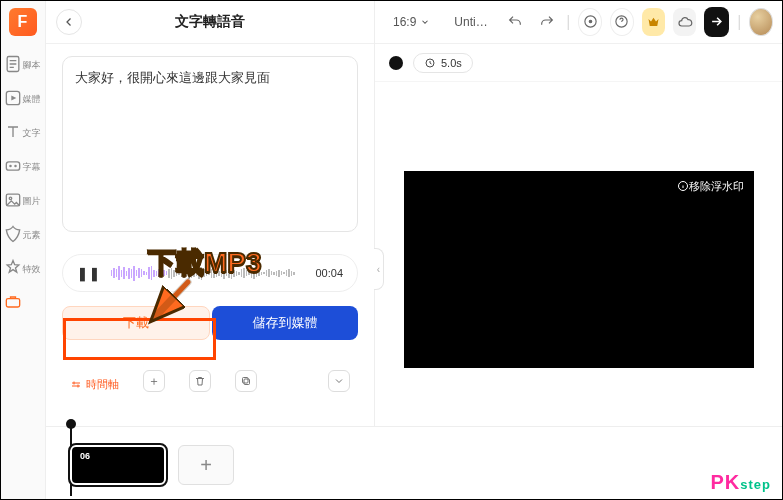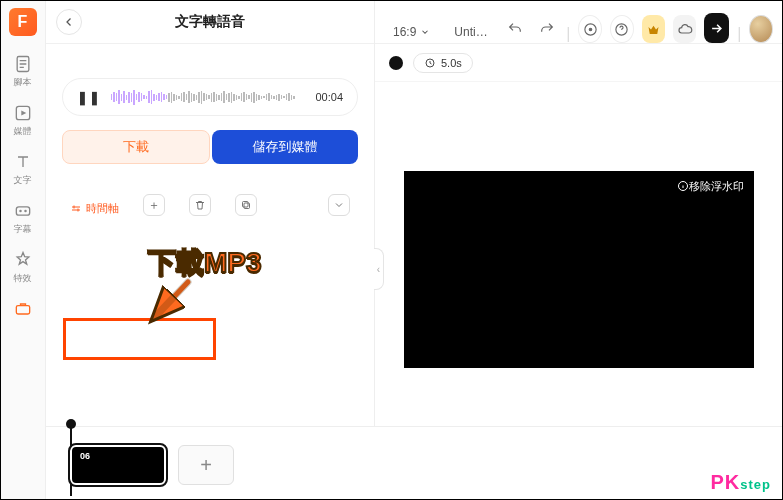--- a/index.html
+++ b/index.html
@@ -1,21 +1,21 @@
 <!DOCTYPE html>
 <html><head>
   <meta charset="utf-8">
   <style>
     * { margin: 0; padding: 0; box-sizing: border-box; font-family: -apple-system, BlinkMacSystemFont, "Segoe UI", "Microsoft JhengHei", sans-serif; }
     body { width: 783px; height: 500px; background: #fff; overflow: hidden; position: relative; }
     
     
     .rail { position: absolute; left: 0; top: 0; width: 46px; height: 100%; background: #fafafa; border-right: 1px solid #eee; display: flex; flex-direction: column; align-items: center; padding-top: 8px; gap: 2px; }
     .rail-logo { width: 28px; height: 28px; border-radius: 6px; background: linear-gradient(135deg,#ff7a2e,#ff5a1f); color: #fff; font-weight: 700; display: flex; align-items: center; justify-content: center; font-size: 16px; margin-bottom: 10px; }
-    .rail-item { width: 40px; display: flex; flex-direction: column; align-items: center; padding: 6px 0; color: #888; cursor: pointer; border-radius: 6px; }
+    .rail-item { width: 40px; display: flex; flex-direction: row; align-items: center; padding: 6px 0; color: #888; cursor: pointer; border-radius: 6px; }
     .rail-item.active { color: #ff6a1f; }
     .rail-item svg, .rail-item .ico { width: 20px; height: 20px; stroke: currentColor; fill: none; stroke-width: 1.6; }
     .rail-item .lbl { font-size: 9px; margin-top: 2px; }
     
     
     .left-panel { position: absolute; left: 46px; top: 0; width: 329px; height: 100%; border-right: 1px solid #eee; display: flex; flex-direction: column; }
     .panel-head { height: 44px; display: flex; align-items: center; justify-content: center; position: relative; border-bottom: 1px solid #f0f0f0; }
     .panel-head .back { position: absolute; left: 10px; width: 26px; height: 26px; border-radius: 50%; border: 1px solid #e5e5e5; display: flex; align-items: center; justify-content: center; cursor: pointer; color: #555; background:#fff; }
     .panel-head .title { font-size: 14px; font-weight: 600; color: #222; }
     
@@ -34,21 +34,21 @@
     .btn-dl { background: #fff2ea; color: #ff6a1f; border: 1px solid #ffd6bf; }
     .btn-save { background: #1d4ed8; color: #fff; }
     .dl-highlight { position: absolute; border: 3px solid #ff4400; pointer-events: none; }
     
     .clip-bar { margin-top: 30px; padding: 0 8px; display: flex; align-items: flex-end; gap: 24px; color: #888; font-size: 12px; }
     .clip-bar .tl { color: #ff5a1f; font-size: 11px; display:flex; align-items:center; gap:4px;}
     .clip-bar .sq { width: 22px; height: 22px; border: 1px solid #ddd; border-radius: 6px; display: flex; align-items: center; justify-content: center; cursor: pointer; color:#666; }
     
     
     .right-area { position: absolute; left: 375px; top: 0; right: 0; height: 100%; display: flex; flex-direction: column; }
-    .topbar { height: 44px; display: flex; align-items: flex-end; padding: 0 10px; gap: 8px; border-bottom: 1px solid #f0f0f0; }
+    .topbar { height: 44px; display: flex; align-items: center; padding: 0 10px; gap: 8px; border-bottom: 1px solid #f0f0f0; }
     .chip { display: flex; align-items: center; gap: 4px; padding: 4px 8px; border-radius: 6px; color: #555; font-size: 12px; cursor: pointer; }
     .iconbtn { width: 28px; height: 28px; border-radius: 6px; display: flex; align-items: center; justify-content: center; color: #666; cursor: pointer; }
     .iconbtn.round { border-radius: 50%; border:1px solid #eee; }
     .crown { background: #ffe9a8; color: #c88500; border-radius: 8px; }
     .cloud { background: #f3f3f3; border-radius: 8px; }
     .arrowbtn { width: 30px; height: 30px; background: #111; color: #fff; border-radius: 8px; display: flex; align-items: center; justify-content: center; cursor: pointer; }
     .avatar { width: 28px; height: 28px; border-radius: 50%; background: radial-gradient(circle at 35% 30%, #e7cfa0, #b58a55); border:1px solid #ddd; }
     
     .canvas-row { height: 38px; display: flex; align-items: center; gap: 10px; padding: 0 14px; border-bottom: 1px solid #f5f5f5; }
     .canvas-row .dot { width: 14px; height: 14px; border-radius: 50%; background: #111; }
@@ -110,20 +110,34 @@
   <div class="rail-item">
     <svg class="ico" viewBox="0 0 24 24">
         <rect x="4" y="7" width="16" height="10" rx="3"></rect>
         <circle cx="9" cy="12" r="1.5" fill="currentColor" stroke="none"></circle>
         <circle cx="15" cy="12" r="1.5" fill="currentColor" stroke="none"></circle>
       </svg>
     <span class="lbl">字幕</span>
   </div>
   <div class="rail-item">
     <svg class="ico" viewBox="0 0 24 24">
+        <rect x="4" y="5" width="16" height="14" rx="2"></rect>
+        <circle cx="9" cy="10" r="1.5"></circle>
+        <path d="M5 18l5-5 4 4 2-2 4 4"></path>
+      </svg>
+    <span class="lbl">圖片</span>
+  </div>
+  <div class="rail-item">
+    <svg class="ico" viewBox="0 0 24 24">
+        <path d="M12 3c2 3 5 4 8 4-1 7-4 11-8 14-4-3-7-7-8-14 3 0 6-1 8-4z"></path>
+      </svg>
+    <span class="lbl">元素</span>
+  </div>
+  <div class="rail-item">
+    <svg class="ico" viewBox="0 0 24 24">
         <path d="M12 3l2 5 5 .5-4 3.5 1.5 5L12 14l-4.5 3 1.5-5-4-3.5 5-.5z"></path>
       </svg>
     <span class="lbl">特效</span>
   </div>
   <div class="rail-item active">
     <svg class="ico" viewBox="0 0 24 24">
         <rect x="4" y="8" width="16" height="10" rx="2"></rect>
         <path d="M9 8V6h6v2"></path>
       </svg>
 
@@ -133,20 +147,21 @@
 <div class="left-panel">
   <div class="panel-head">
     <div class="back">
       <svg width="12" height="12" viewBox="0 0 24 24" fill="none" stroke="currentColor" stroke-width="2.5">
           <path d="M15 5l-7 7 7 7"></path>
         </svg>
     </div>
     <div class="title">文字轉語音</div>
   </div>
   <div class="tts-body">
+    <textarea class="textarea" style="">大家好，很開心來這邊跟大家見面</textarea>
 
     <div class="wave-card">
       <span class="pp">❚❚</span>
       <div class="wave" id="wave">
           <i style="height: 6px;"></i>
           <i style="height: 10px;"></i>
           <i style="height: 8px;"></i>
           <i style="height: 14px;"></i>
           <i style="height: 7px;"></i>
           <i style="height: 12px;"></i>

